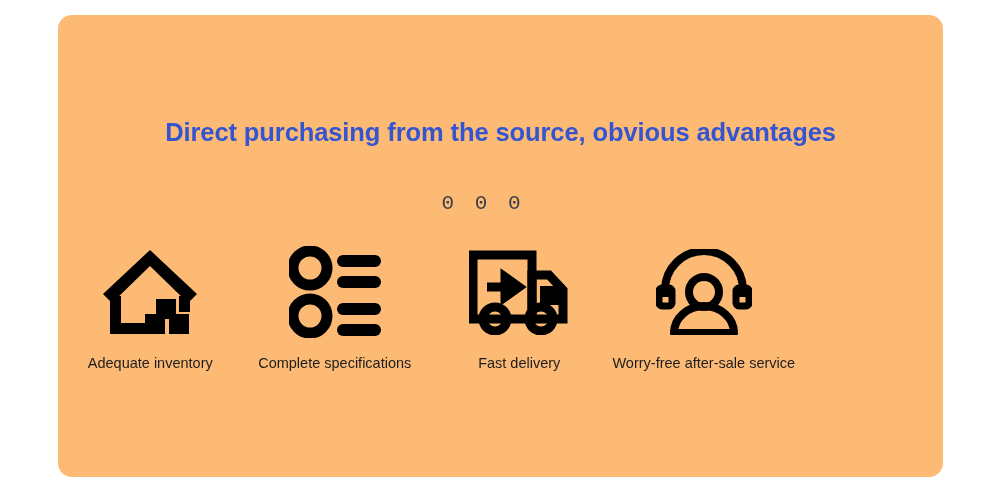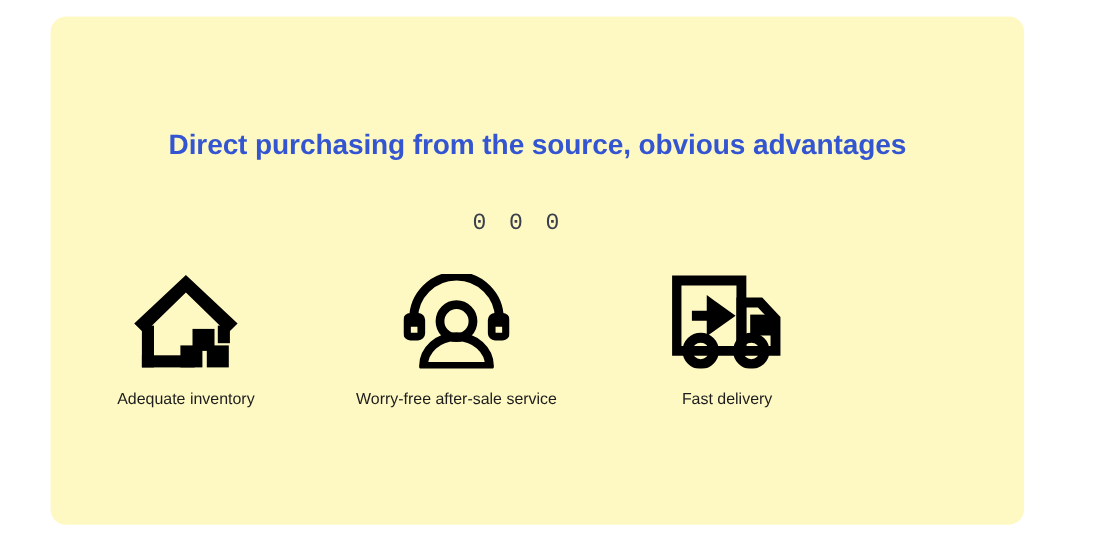--- a/index.html
+++ b/index.html
@@ -16,25 +16,25 @@
 
   .stage {
     position: relative;
     width: 1000px;
     height: 499px;
     background: #ffffff;
   }
 
   .promo-card {
     position: absolute;
-    left: 46px;
+    left: 58px;
     top: 15px;
     width: 885px;
     height: 462px;
-    background: #fef9c3;
+    background: #fdba74;
     border-radius: 14px;
     box-sizing: border-box;
   }
 
   .promo-title {
     position: absolute;
     left: 0;
     top: 103px;
     width: 885px;
     text-align: center;
@@ -116,43 +116,56 @@
             <rect x="10" y="77" width="48" height="11" fill="#000000"></rect>
             <rect x="79" y="50" width="11" height="16" fill="#000000"></rect>
             <rect x="56" y="53" width="20" height="20" fill="#000000"></rect>
             <rect x="45" y="68" width="20" height="20" fill="#000000"></rect>
             <rect x="69" y="68" width="20" height="20" fill="#000000"></rect>
           </svg>
         </div>
         <div class="feature-label">Adequate inventory</div>
       </div>
 
-
       <div class="feature">
         <div class="feature-icon">
-          <svg width="96" height="86" viewBox="0 0 96 86" aria-hidden="true">
-            <path d="M9 48 V41 A39 39 0 0 1 87 41 V48" fill="none" stroke="#000000" stroke-width="8"></path>
-            <rect x="3" y="39" width="13" height="18" rx="3" fill="none" stroke="#000000" stroke-width="7"></rect>
-            <rect x="80" y="39" width="13" height="18" rx="3" fill="none" stroke="#000000" stroke-width="7"></rect>
-            <circle cx="48" cy="43" r="15" fill="none" stroke="#000000" stroke-width="8"></circle>
-            <path d="M18 84 A30 27 0 0 1 78 84 Z" fill="none" stroke="#000000" stroke-width="8" stroke-linejoin="round"></path>
+          <svg width="92" height="92" viewBox="0 0 92 92" aria-hidden="true">
+            <circle cx="21" cy="22" r="17" fill="none" stroke="#000000" stroke-width="11"></circle>
+            <circle cx="21" cy="70" r="17" fill="none" stroke="#000000" stroke-width="11"></circle>
+            <rect x="48" y="9" width="44" height="12" rx="6" fill="#000000"></rect>
+            <rect x="48" y="30" width="44" height="12" rx="6" fill="#000000"></rect>
+            <rect x="48" y="57" width="44" height="12" rx="6" fill="#000000"></rect>
+            <rect x="48" y="78" width="44" height="12" rx="6" fill="#000000"></rect>
           </svg>
         </div>
-        <div class="feature-label">Worry-free after-sale service</div>
+        <div class="feature-label">Complete specifications</div>
       </div>
 
       <div class="feature">
         <div class="feature-icon">
           <svg width="100" height="86" viewBox="0 0 100 86" aria-hidden="true">
             <path d="M4 6 H63 V70 H4 Z" fill="none" stroke="#000000" stroke-width="9"></path>
             <path d="M63 26 H80 L94 41 V70 H63 Z" fill="none" stroke="#000000" stroke-width="9"></path>
             <rect x="71" y="37" width="19" height="19" fill="#000000"></rect>
             <path d="M18 38 H44 M36 28 L50 38 L36 48 Z" stroke="#000000" stroke-width="9" fill="#000000" stroke-linejoin="miter"></path>
             <circle cx="26" cy="70" r="12" fill="none" stroke="#000000" stroke-width="9"></circle>
             <circle cx="72" cy="70" r="12" fill="none" stroke="#000000" stroke-width="9"></circle>
           </svg>
         </div>
         <div class="feature-label">Fast delivery</div>
       </div>
 
+      <div class="feature">
+        <div class="feature-icon">
+          <svg width="96" height="86" viewBox="0 0 96 86" aria-hidden="true">
+            <path d="M9 48 V41 A39 39 0 0 1 87 41 V48" fill="none" stroke="#000000" stroke-width="8"></path>
+            <rect x="3" y="39" width="13" height="18" rx="3" fill="none" stroke="#000000" stroke-width="7"></rect>
+            <rect x="80" y="39" width="13" height="18" rx="3" fill="none" stroke="#000000" stroke-width="7"></rect>
+            <circle cx="48" cy="43" r="15" fill="none" stroke="#000000" stroke-width="8"></circle>
+            <path d="M18 84 A30 27 0 0 1 78 84 Z" fill="none" stroke="#000000" stroke-width="8" stroke-linejoin="round"></path>
+          </svg>
+        </div>
+        <div class="feature-label">Worry-free after-sale service</div>
+      </div>
+
     </div>
   </div>
 </div>
 
 </body></html>

